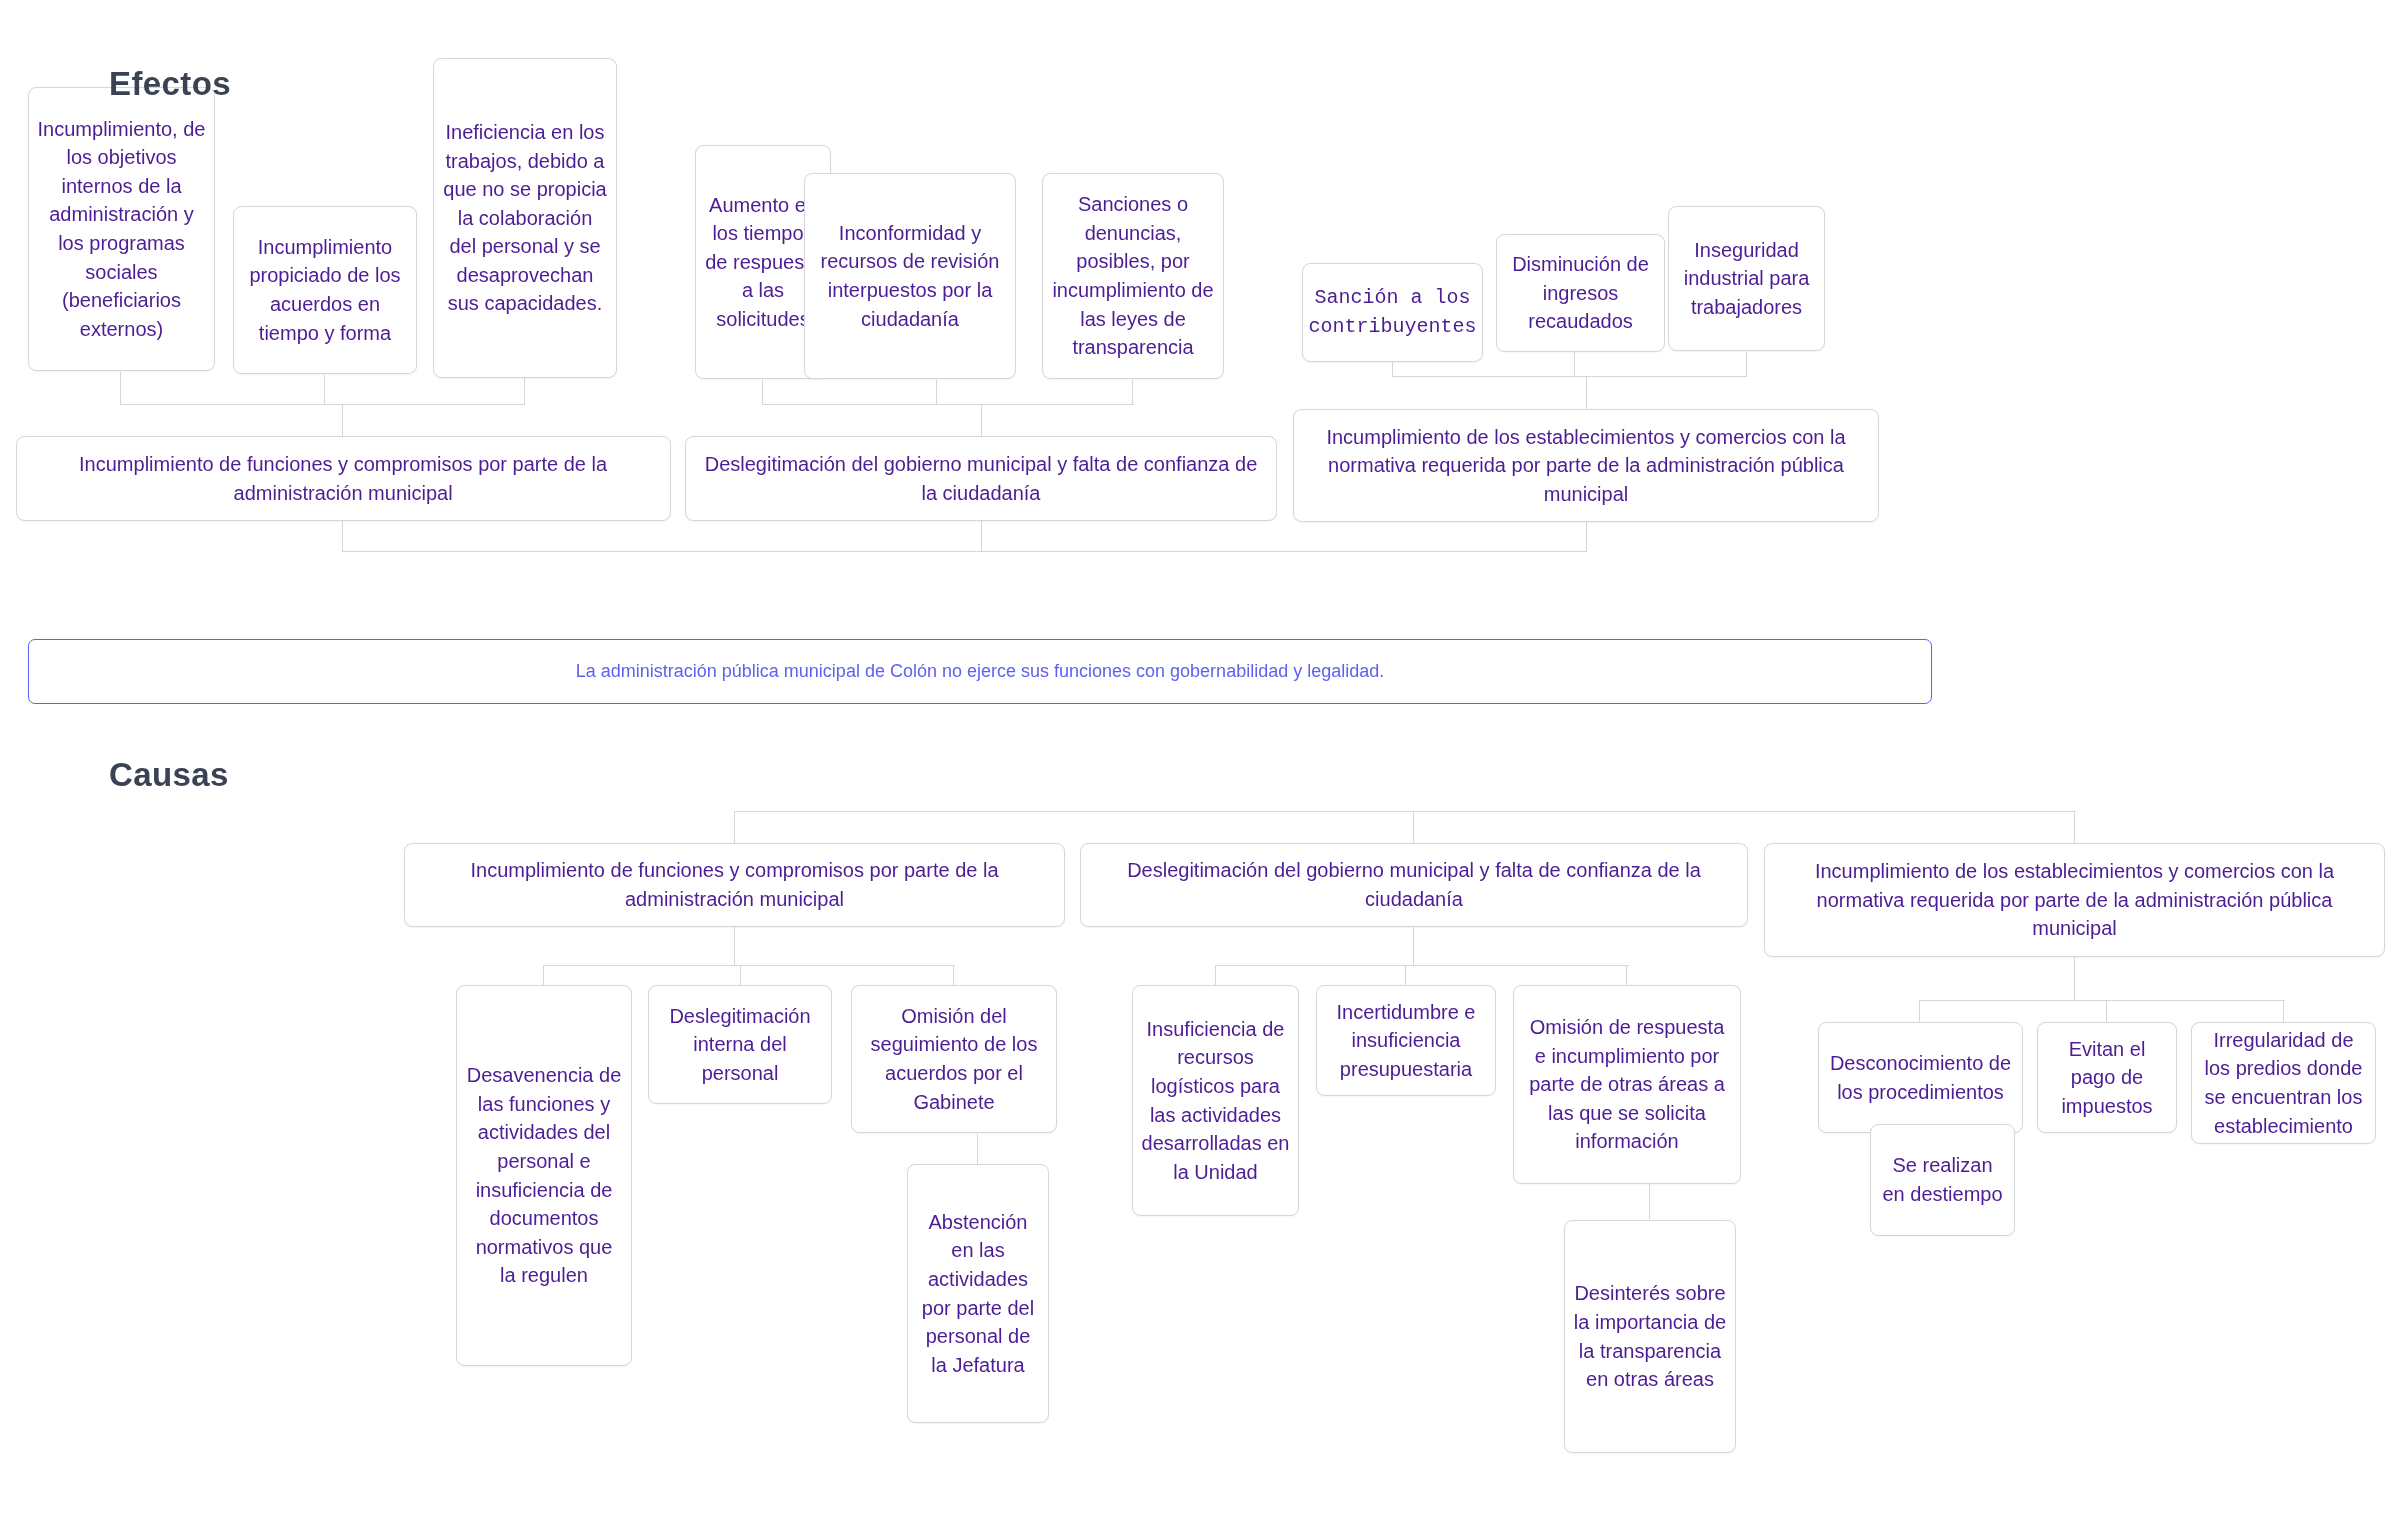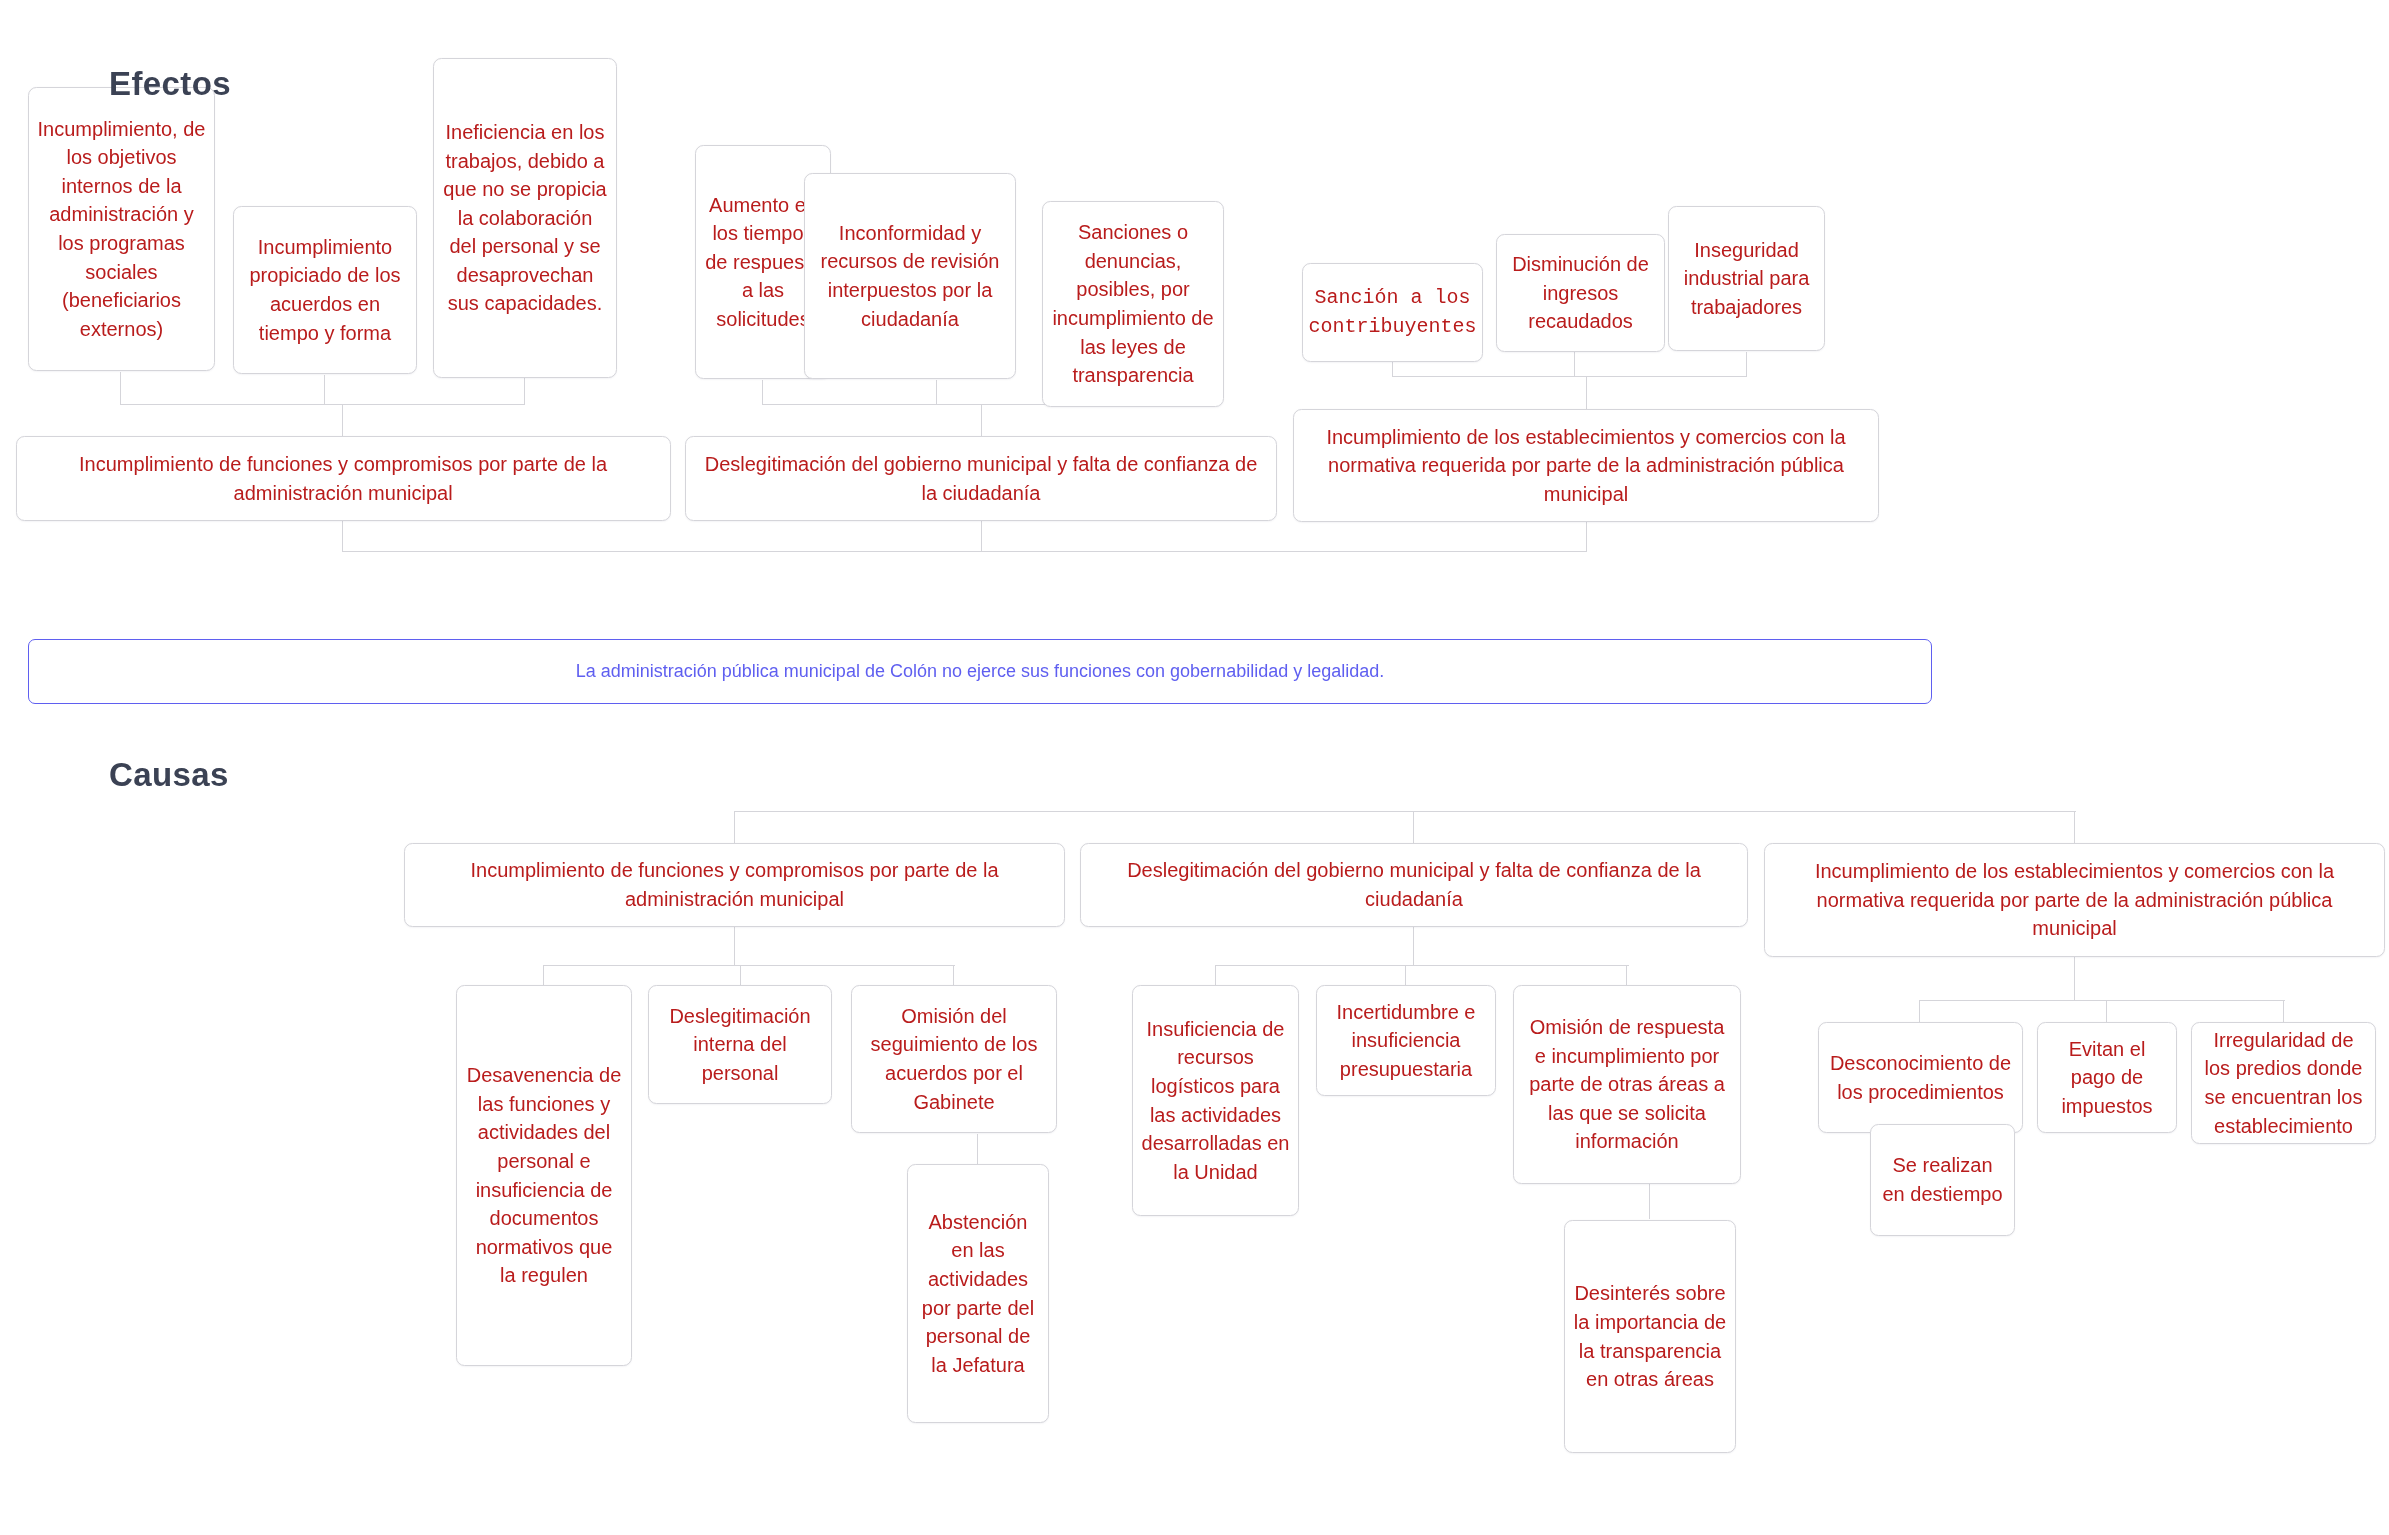--- a/index.html
+++ b/index.html
@@ -7,41 +7,41 @@
     position:relative;width:2389px;height:1535px;background:#ffffff;overflow:hidden;
     font-family:"Liberation Sans","DejaVu Sans",sans-serif;
   }
   .heading{
     position:absolute;font-size:33px;font-weight:600;color:#3b4254;z-index:3;letter-spacing:0.4px;
   }
   .box{
     position:absolute;box-sizing:border-box;background:#ffffff;
     border:1.4px solid #d5d5da;border-radius:8.5px;
     display:flex;align-items:center;justify-content:center;text-align:center;
-    color:#b91c1c;font-size:20px;line-height:1.43;padding:5.7px 8.5px;z-index:2;
+    color:#4c1d95;font-size:20px;line-height:1.43;padding:5.7px 8.5px;z-index:2;
     box-shadow:0 0.7px 1.4px rgba(120,120,140,0.08);
   }
   .central{
     position:absolute;box-sizing:border-box;background:#ffffff;
     border:1.4px solid #5f5ff0;border-radius:7px;
     display:flex;align-items:center;justify-content:center;text-align:center;
     color:#5f5ff0;font-size:18px;z-index:2;
   }
   .v{position:absolute;width:1.4px;background:#d5d5da;z-index:1;}
   .h{position:absolute;height:1.4px;background:#d5d5da;z-index:1;}
 
   #h-effects{left:109px;top:65px;}
   #h-causes{left:109px;top:756px;}
 
   #e1{left:28px;top:87px;width:187px;height:284px;}
   #e2{left:233px;top:206px;width:184px;height:168px;}
   #e3{left:433px;top:58px;width:184px;height:320px;}
   #e4{left:695px;top:145px;width:136px;height:234px;}
   #e5{left:804px;top:173px;width:212px;height:206px;}
-  #e6{left:1042px;top:173px;width:182px;height:206px;margin-top:28px;}
+  #e6{left:1042px;top:173px;width:182px;height:206px;}
   #e7{left:1302px;top:263px;width:181px;height:99px;font-family:Liberation Mono, monospace;}
   #e8{left:1496px;top:234px;width:169px;height:118px;}
   #e9{left:1668px;top:206px;width:157px;height:145px;}
 
   #eb1{left:15.6px;top:436px;width:655px;height:85px;}
   #eb2{left:685px;top:436px;width:592px;height:85px;}
   #eb3{left:1293px;top:409px;width:586px;height:113px;}
 
   #central{left:28px;top:639px;width:1904px;height:65px;}
 

